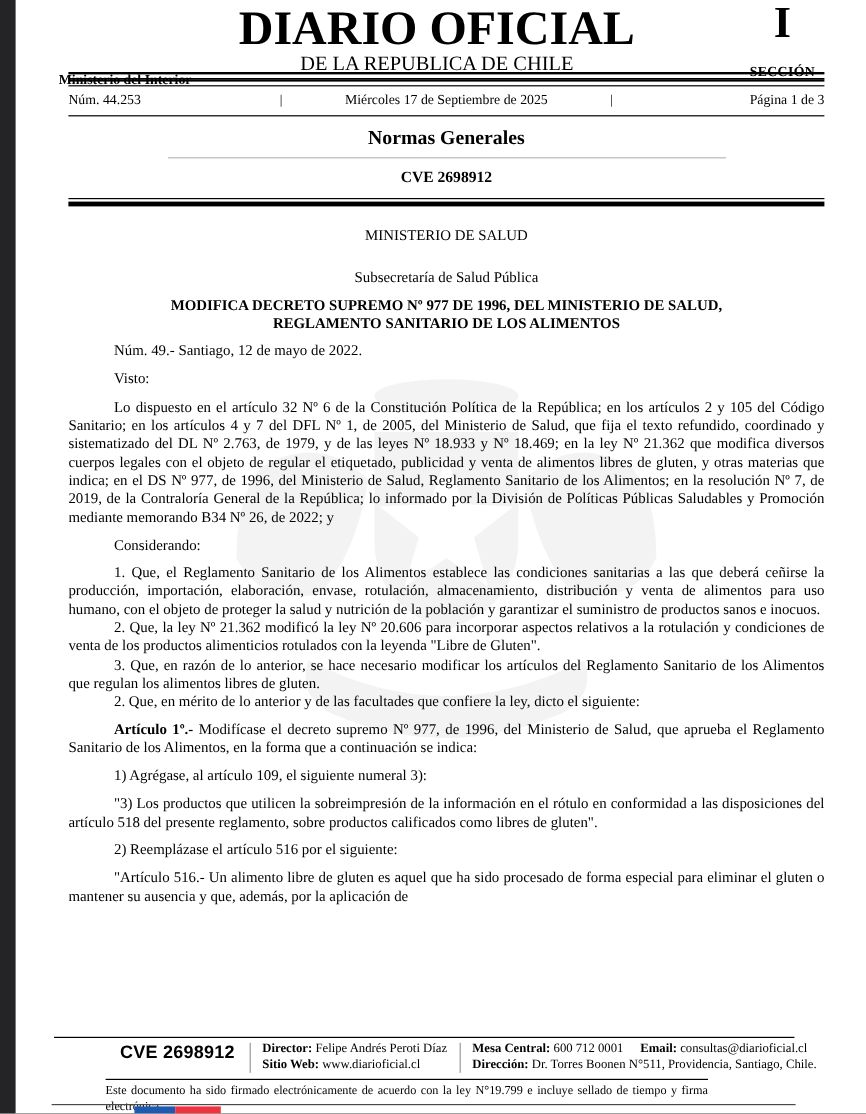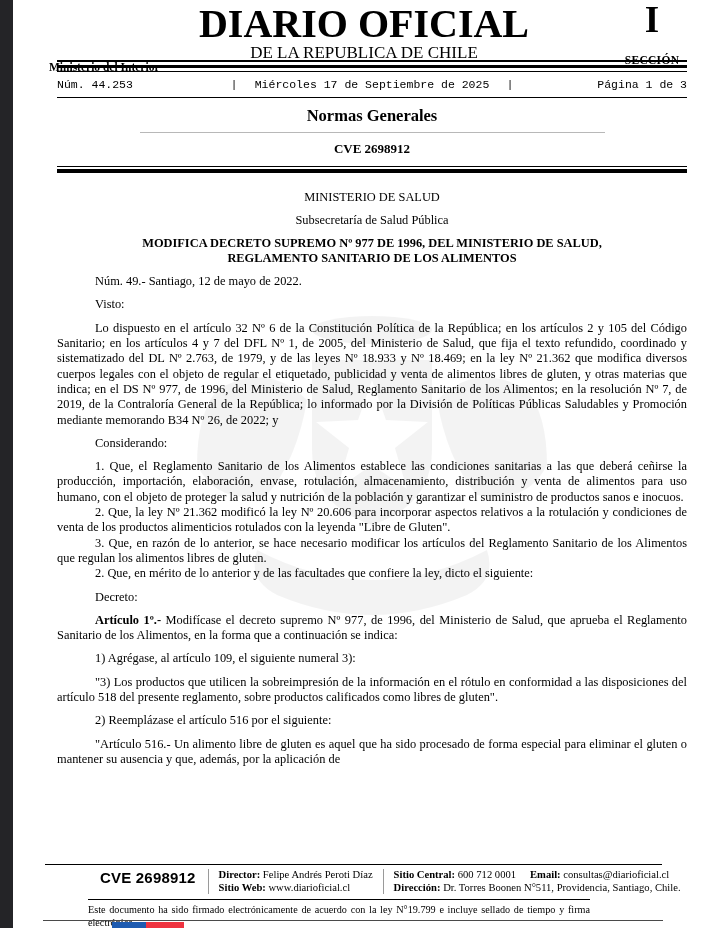--- a/index.html
+++ b/index.html
@@ -19,37 +19,37 @@
   .masthead{position:relative;padding-top:4px;height:56px;}
   .m-title{text-align:center;font-weight:bold;font-size:40px;line-height:40px;transform:translateX(-8px);}
   .m-sub{text-align:center;font-size:17px;line-height:17px;margin-top:0;transform:translateX(-8px);}
   .m-min{text-align:left;font-size:11.5px;line-height:12px;transform:translateX(-8px);font-weight:bold;}
   .m-section{position:absolute;right:-8px;top:3px;width:86px;text-align:center;}
   .m-numeral{font-size:37px;font-weight:bold;line-height:33px;}
   .m-seclabel{font-size:11.5px;font-weight:bold;letter-spacing:.3px;margin-top:18px;}
 
   .double-rule{border-top:2px solid #000;border-bottom:1px solid #000;height:3px;}
   .banner{text-align:center;font-weight:bold;font-size:12.6px;padding:6px 0 5px;}
-  .issue-bar{display:grid;grid-template-columns:1fr auto 1.55fr auto 1fr;font-size:11.5px;padding:6px 0 6px;align-items:center;font-family:Liberation Mono, monospace;}
+  .issue-bar{display:grid;grid-template-columns:1fr auto 1.55fr auto 1fr;font-size:11.5px;padding:6px 0 6px;align-items:center;}
   .i-left{text-align:left;}
   .i-center{text-align:center;}
   .i-right{text-align:right;padding-left:20px;}
   .i-pipe{color:#000;font-size:11px;}
   .single-rule{border-top:1.2px solid #000;}
   .normas{text-align:center;font-size:16.5px;font-weight:bold;margin:8px 0 0;}
   .gray-rule{border-top:1px solid #b8b8b8;width:465px;margin:6px auto 0;}
   .cve-head{text-align:center;font-weight:bold;font-size:13px;margin-top:8px;}
   .sep-thin{border-top:1.5px solid #000;margin-top:9px;}
   .sep-thick{height:4px;background:#000;margin-top:2px;}
 
   
   .doc-body{font-size:12.4px;line-height:15.3px;text-align:justify;padding-top:17px;max-height:672px;overflow:hidden;}
   .center{text-align:center;}
   .bold{font-weight:normal;}
-  .doc-sub{margin-top:8px;}
+  .doc-sub{margin-top:20px;}
   .doc-title{font-weight:bold;max-width:520px;margin:7px auto 0;text-align:center;}
   .para{margin:8px 0 0;text-indent:38px;}
   .tight{margin-top:0;}
   p{margin:0;}
 
   
   .footer{position:absolute;left:32px;top:864px;width:617px;}
   .f-rule{border-top:1.5px solid #000;}
   .footer-row{display:flex;padding:4px 0 3px;font-size:10.6px;line-height:12.6px;}
   .f-cve{font-family:"Liberation Sans", sans-serif;font-weight:bold;font-size:15px;letter-spacing:.2px;padding:3px 12px 0 55px;white-space:nowrap;}
@@ -118,41 +118,40 @@
       <p class="doc-title">MODIFICA DECRETO SUPREMO Nº 977 DE 1996, DEL MINISTERIO DE SALUD, REGLAMENTO SANITARIO DE LOS ALIMENTOS</p>
 
       <p class="para">Núm. 49.- Santiago, 12 de mayo de 2022.</p>
       <p class="para">Visto:</p>
       <p class="para">Lo dispuesto en el artículo 32 Nº 6 de la Constitución Política de la República; en los artículos 2 y 105 del Código Sanitario; en los artículos 4 y 7 del DFL Nº 1, de 2005, del Ministerio de Salud, que fija el texto refundido, coordinado y sistematizado del DL Nº 2.763, de 1979, y de las leyes Nº 18.933 y Nº 18.469; en la ley Nº 21.362 que modifica diversos cuerpos legales con el objeto de regular el etiquetado, publicidad y venta de alimentos libres de gluten, y otras materias que indica; en el DS Nº 977, de 1996, del Ministerio de Salud, Reglamento Sanitario de los Alimentos; en la resolución Nº 7, de 2019, de la Contraloría General de la República; lo informado por la División de Políticas Públicas Saludables y Promoción mediante memorando B34 Nº 26, de 2022; y</p>
       <p class="para">Considerando:</p>
       <p class="para">1. Que, el Reglamento Sanitario de los Alimentos establece las condiciones sanitarias a las que deberá ceñirse la producción, importación, elaboración, envase, rotulación, almacenamiento, distribución y venta de alimentos para uso humano, con el objeto de proteger la salud y nutrición de la población y garantizar el suministro de productos sanos e inocuos.</p>
       <p class="para tight">2. Que, la ley Nº 21.362 modificó la ley Nº 20.606 para incorporar aspectos relativos a la rotulación y condiciones de venta de los productos alimenticios rotulados con la leyenda "Libre de Gluten".</p>
       <p class="para tight">3. Que, en razón de lo anterior, se hace necesario modificar los artículos del Reglamento Sanitario de los Alimentos que regulan los alimentos libres de gluten.</p>
       <p class="para tight">2. Que, en mérito de lo anterior y de las facultades que confiere la ley, dicto el siguiente:</p>
-      <p class="para">Decreto:</p>
       <p class="para"><b>Artículo 1º.-</b><span> Modifícase el decreto supremo Nº 977, de 1996, del Ministerio de Salud, que aprueba el Reglamento Sanitario de los Alimentos, en la forma que a continuación se indica:</span></p>
       <p class="para">1) Agrégase, al artículo 109, el siguiente numeral 3):</p>
       <p class="para">"3) Los productos que utilicen la sobreimpresión de la información en el rótulo en conformidad a las disposiciones del artículo 518 del presente reglamento, sobre productos calificados como libres de gluten".</p>
       <p class="para">2) Reemplázase el artículo 516 por el siguiente:</p>
       <p class="para">"Artículo 516.- Un alimento libre de gluten es aquel que ha sido procesado de forma especial para eliminar el gluten o mantener su ausencia y que, además, por la aplicación de</p>
     </main>
   </div>
 
   <footer class="footer">
     <div class="f-rule"></div>
     <div class="footer-row">
       <div class="f-cve">CVE 2698912</div>
       <div class="f-sep"></div>
       <div class="f-col">
         <div><b>Director:</b> <span>Felipe Andrés Peroti Díaz</span></div>
         <div><b>Sitio Web:</b> <span>www.diarioficial.cl</span></div>
       </div>
       <div class="f-sep"></div>
       <div class="f-col">
-        <div><b>Sitio Central:</b> <span>600 712 0001</span><span class="f-gap"></span><b>Email:</b> <span>consultas@diarioficial.cl</span></div>
+        <div><b>Mesa Central:</b> <span>600 712 0001</span><span class="f-gap"></span><b>Email:</b> <span>consultas@diarioficial.cl</span></div>
         <div><b>Dirección:</b> <span>Dr. Torres Boonen N°511, Providencia, Santiago, Chile.</span></div>
       </div>
     </div>
     <div class="legal-rule"></div>
     <div class="legal">
       <div class="jl">Este documento ha sido firmado electrónicamente de acuerdo con la ley N°19.799 e incluye sellado de tiempo y firma electrónica</div>
 
     </div>
   </footer>
 

